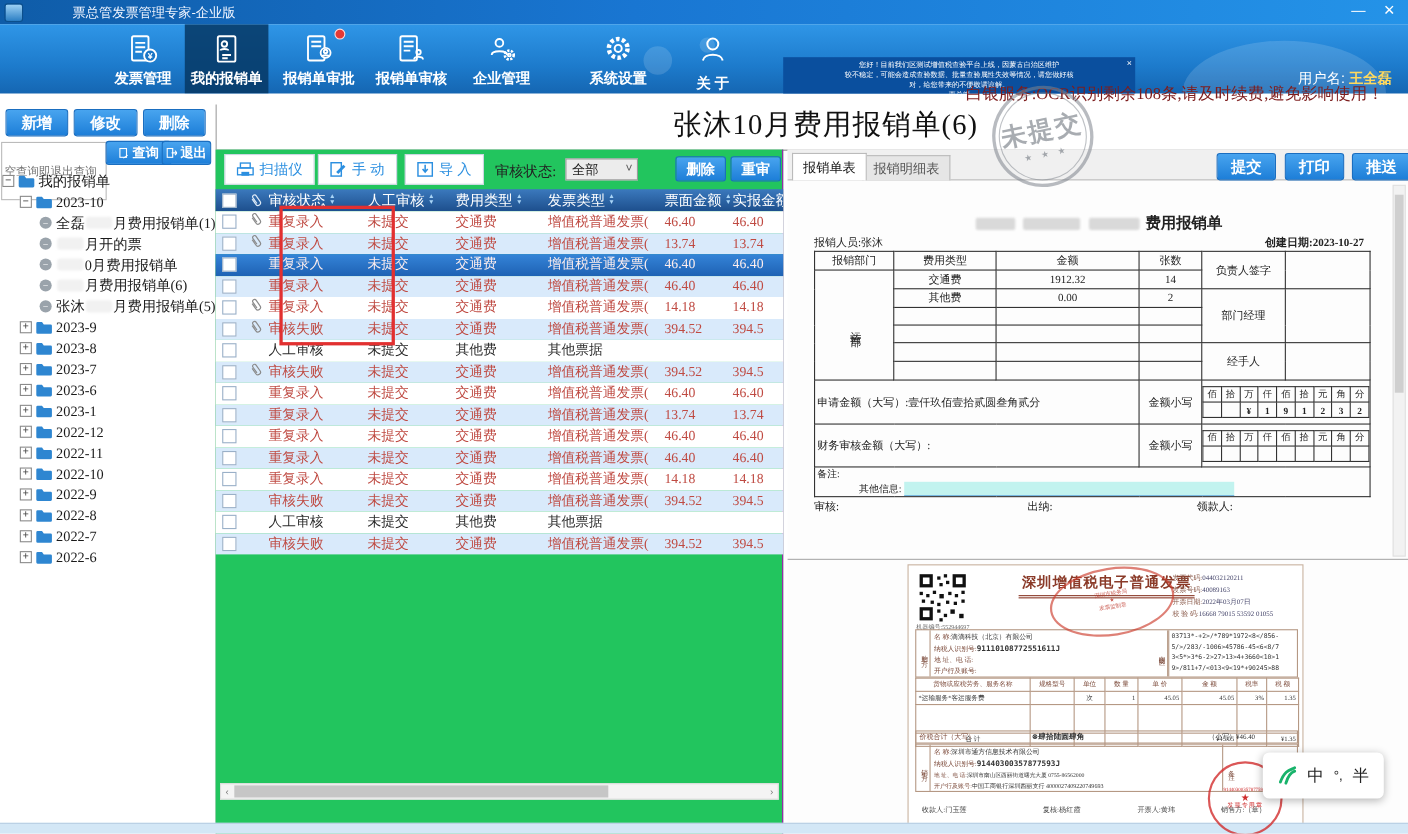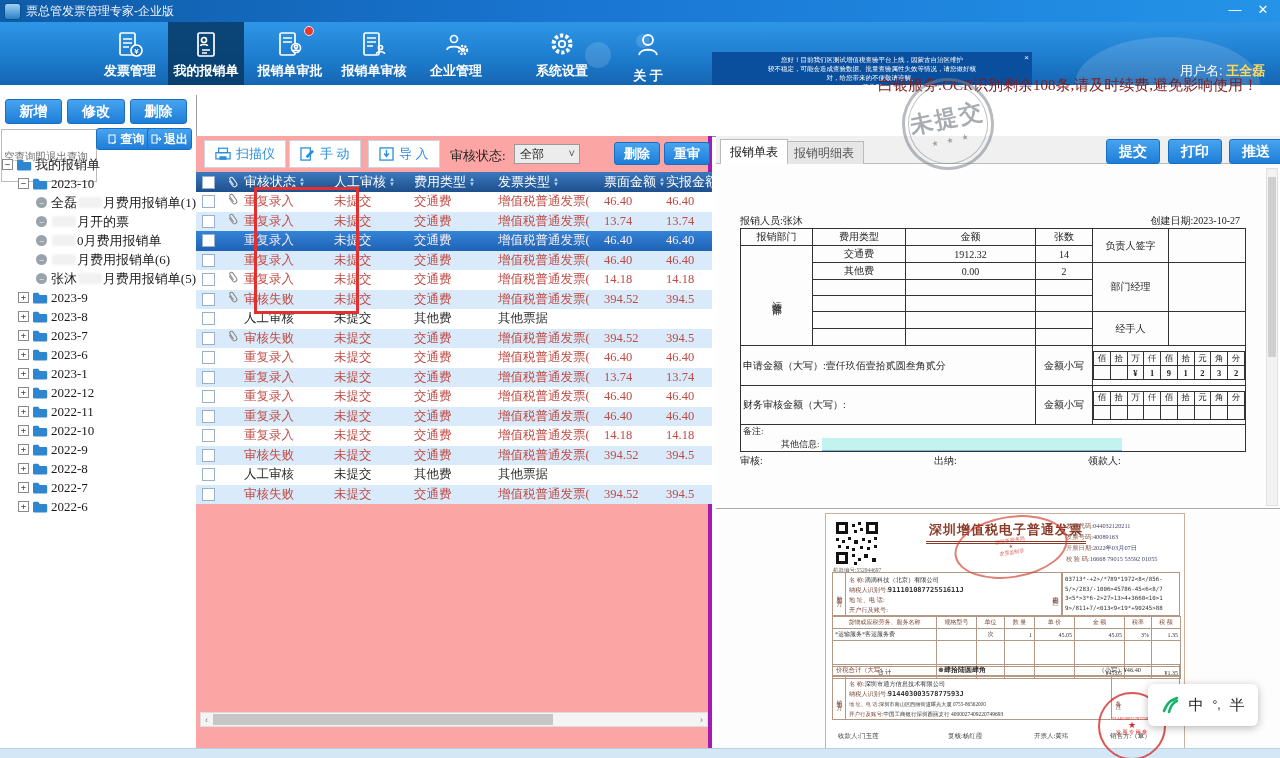--- a/index.html
+++ b/index.html
@@ -3,21 +3,21 @@
 <meta charset="utf-8">
 <style>
   html,body{margin:0;padding:0;background:#e8e8e8;}
   .screen{position:relative;width:1280px;height:758px;background:#fff;overflow:hidden;
     font-family:"Liberation Sans","DejaVu Sans",sans-serif;-webkit-font-smoothing:antialiased;}
   .abs{position:absolute;}
 
   
   .titlebar{left:0;top:0;width:1280px;height:22px;
     background:linear-gradient(90deg,#0f5ca8,#1976d2 45%,#2493e8);color:#f2f6ff;
-    display:flex;align-items:center;font-size:12px;}
+    display:flex;align-items:center;font-size:12px;gap:40px;}
   .appicon{width:15px;height:15px;margin:0 5px 0 4px;border-radius:3px;
     background:linear-gradient(#9fd2f5,#2c7fc4);border:1px solid #0c4f8c;}
   .wctl{position:absolute;top:2px;font-size:13px;color:#fff;width:22px;text-align:center;cursor:default;}
   .wmin{right:34px;} .wclose{right:6px;}
 
   
   .toolbar{left:0;top:22px;width:1280px;height:63px;
     background:linear-gradient(180deg,#2f96e7 0%,#1d7bcc 60%,#1566b2 100%);overflow:hidden;}
   .bubble{position:absolute;border-radius:50%;background:rgba(255,255,255,.14);}
   .titem{position:absolute;top:0;height:63px;display:flex;flex-direction:column;align-items:center;
@@ -61,22 +61,22 @@
     margin-right:3px;flex:none;font-family:"DejaVu Sans Mono",monospace;}
   .box.minus::before{content:"−";} .box.plus::before{content:"+";}
   .leafdot{width:11px;height:11px;border-radius:50%;background:#9aa3ab;color:#fff;display:inline-flex;
     align-items:center;justify-content:center;font-size:9px;margin-right:4px;flex:none;}
   .leafdot::before{content:"−";}
   .redact{display:inline-block;width:24px;height:11px;background:#f1f1f1;border-radius:3px;
     filter:blur(1px);margin:0 1px;}
   .indent1{padding-left:16px;} .indent2{padding-left:34px;}
 
   
-  .gridpanel{left:196px;top:136px;width:516px;height:622px;background:#fca5a5;
-    border-right:4px solid #a21caf;box-sizing:border-box;}
+  .gridpanel{left:196px;top:136px;width:516px;height:622px;background:#22c55e;
+    border-right:1px solid #a21caf;box-sizing:border-box;}
   .gtool{position:absolute;left:0;top:0;width:100%;height:36px;}
   .toolbtn{position:absolute;top:4px;height:28px;border:1px solid #ccd6e2;background:#fff;
     color:#2b8fe0;font-size:13px;display:inline-flex;align-items:center;gap:5px;padding:0 10px;
     box-sizing:border-box;cursor:pointer;}
   .glabel{position:absolute;top:11px;font-size:13px;color:#222;
     font-family:"Liberation Serif","DejaVu Serif",serif;}
   .gselect{position:absolute;top:8px;width:66px;height:20px;background:#ececec;border:1px solid #9a9a9a;
     font-size:12px;color:#222;display:flex;align-items:center;padding-left:5px;box-sizing:border-box;cursor:pointer;}
   .gselect::after{content:"˅";position:absolute;right:4px;top:2px;color:#555;font-size:11px;}
   .gdel{position:absolute;top:6px;height:23px;width:46px;font-size:13px;}
@@ -284,20 +284,21 @@
     </div>
 
     <div class="userrow" style="position:absolute;">
       <span>用户名:</span>
       <span class="username">王全磊</span>
     </div>
   </div>
 
   <div class="abs warnbar">白银服务:OCR识别剩余108条,请及时续费,避免影响使用！</div>
 
+  <div class="abs pagetitle">张沐10月费用报销单(6)</div>
   <div class="abs stamp">
     <span class="inner"></span>
     <span class="stext">未提交</span>
     <span class="stars">★ ★ ★</span>
   </div>
   <div class="abs hline"></div>
 
   <div class="abs sidebar">
     <span class="bluebtn sb1" style="left:5px;width:57px;">新增</span>
     <span class="bluebtn sb1" style="left:67px;width:58px;">修改</span>
@@ -843,24 +844,30 @@
 
   <div class="abs rightpanel">
     <div class="tabbar">
       <span class="rtab on" style="left:4px;">报销单表</span>
       <span class="rtab off" style="left:68px;">报销明细表</span>
       <span class="bluebtn rbtn" style="left:390px;">提交</span>
       <span class="bluebtn rbtn" style="left:452px;">打印</span>
       <span class="bluebtn rbtn" style="left:513px;">推送</span>
     </div>
 
+    <div class="formtitle docfont">
+      <span class="blob" style="width:36px;"></span>
+      <span class="blob" style="width:52px;"></span>
+      <span class="blob" style="width:46px;"></span>
+      <span>费用报销单</span>
+    </div>
     <div class="formmeta docfont" style="left:24px;">
       <span>报销人员:</span><span>张沐</span>
     </div>
-    <div class="formmeta docfont" style="right:40px;">
+    <div class="formmeta docfont" style="right:40px;font-weight:bold;">
       <span>创建日期:</span><span>2023-10-27</span>
     </div>
 
     <table class="formtbl docfont">
       <colgroup>
           <col style="width:72px">
           <col style="width:93px">
           <col style="width:130px">
           <col style="width:57px">
           <col style="width:76px">

